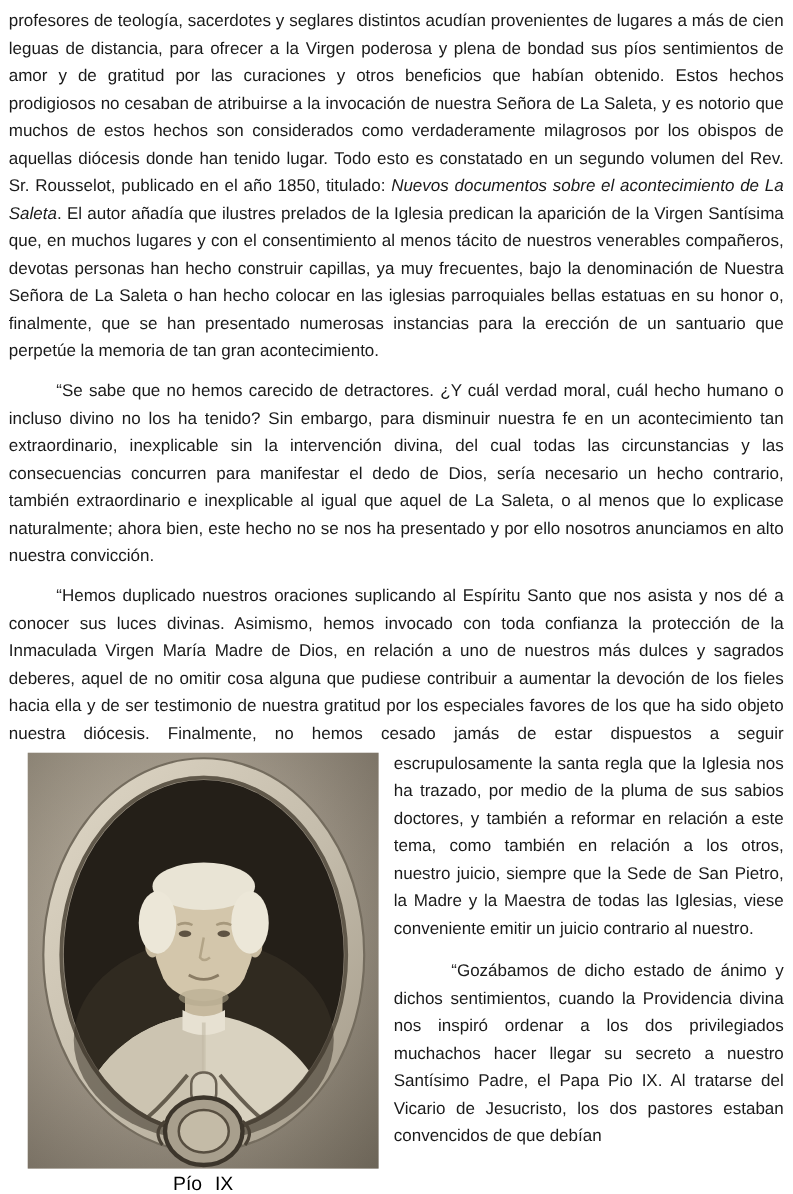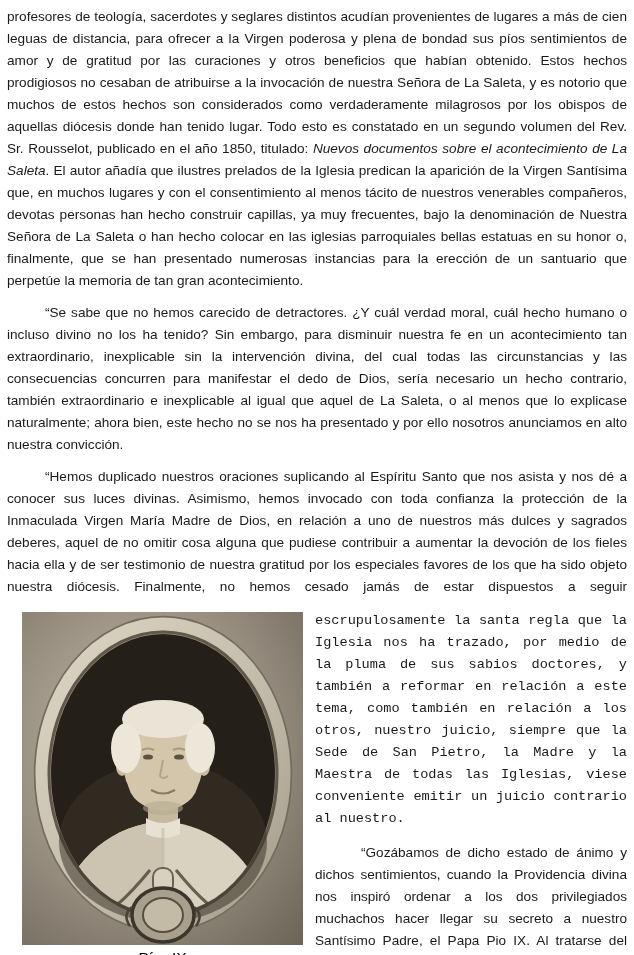--- a/index.html
+++ b/index.html
@@ -14,22 +14,22 @@
     box-sizing: border-box;
     width: 634px; height: 955px;
     padding: 6px 7px 0 7px;
     color: #1a1a1a;
     font-size: 13.6px;
     line-height: 22px;
     text-align: justify;
   }
   .para { margin: 0 0 10px 0; }
   .indent { text-indent: 38px; }
-  .lead { margin-bottom: 12px; text-align-last: justify; }
-  .cont { margin: 0 0 0 0; text-indent: 0; font-family: Liberation Mono, monospace; }
+  .lead { margin-bottom: 2px; text-align-last: justify; }
+  .cont { margin: 0 0 0 0; text-indent: 0; }
   .para4 { margin: 12px 0 18px 0; text-indent: 46px; }
   i.booktitle { font-style: italic; }
 
   figure.portrait {
     float: left;
     width: 281px;
     margin: 2px 12px 0 15px;
     padding: 0;
   }
   figure.portrait svg { display: block; width: 281px; height: 333px; }

